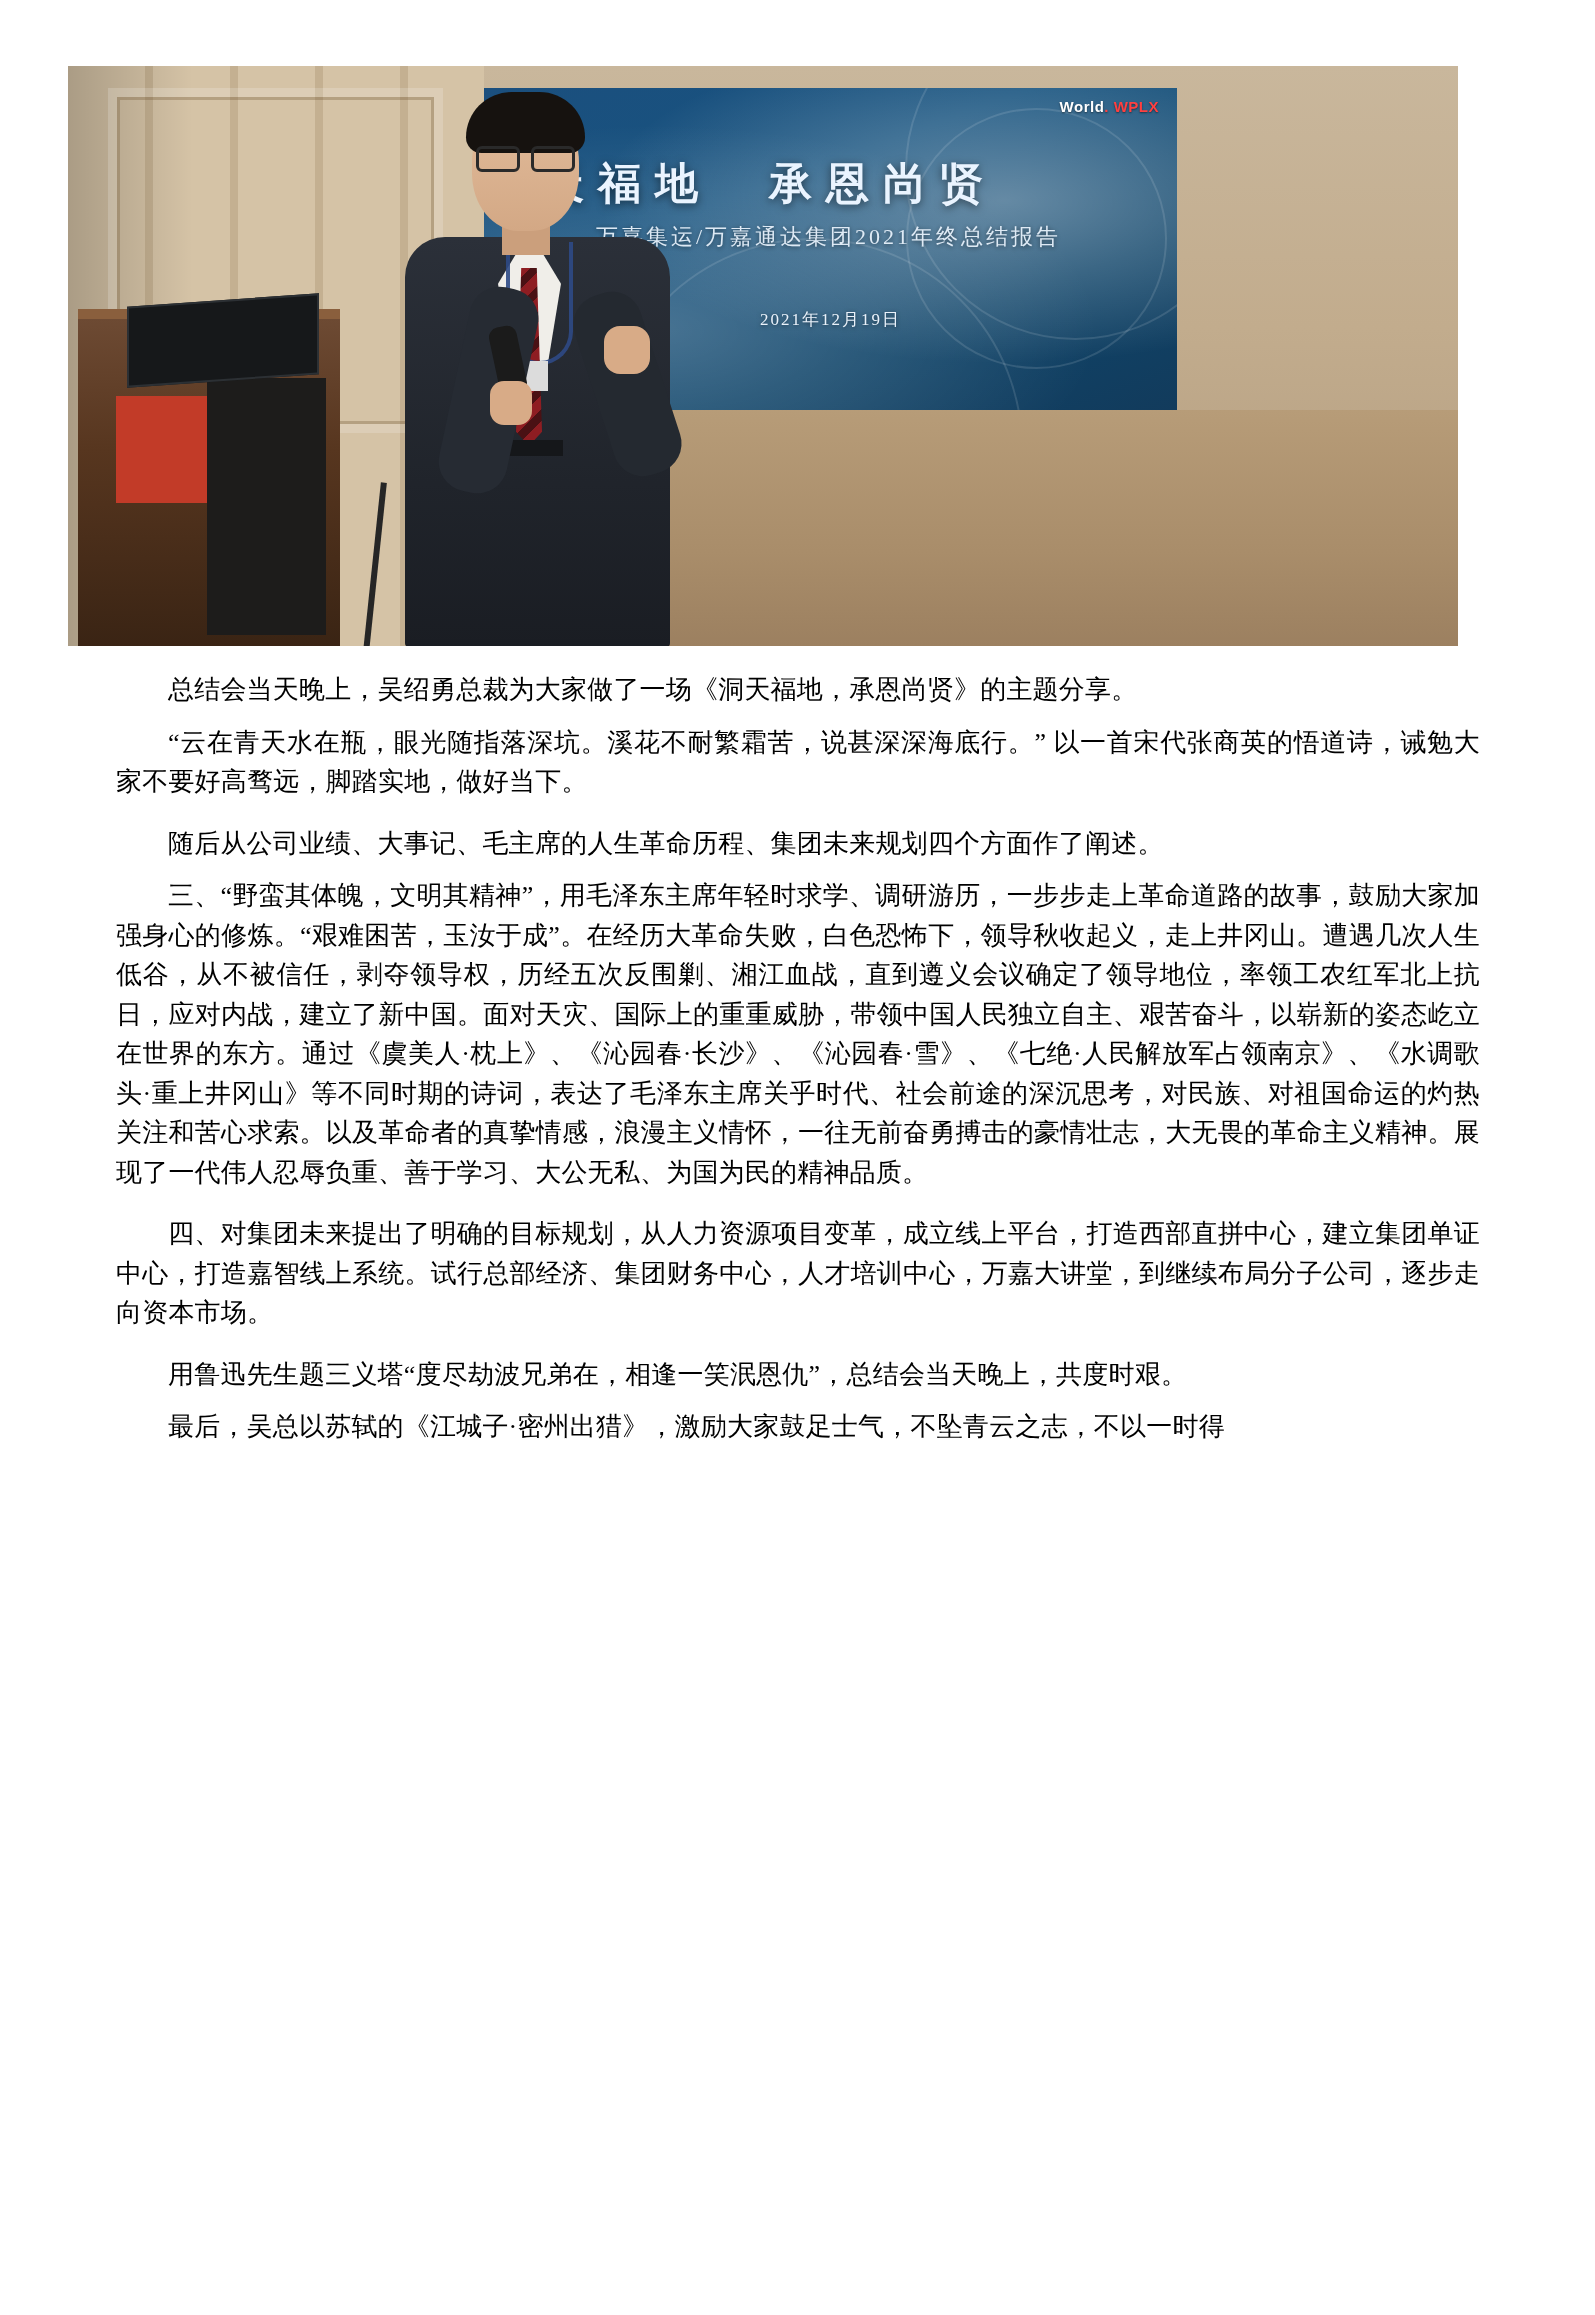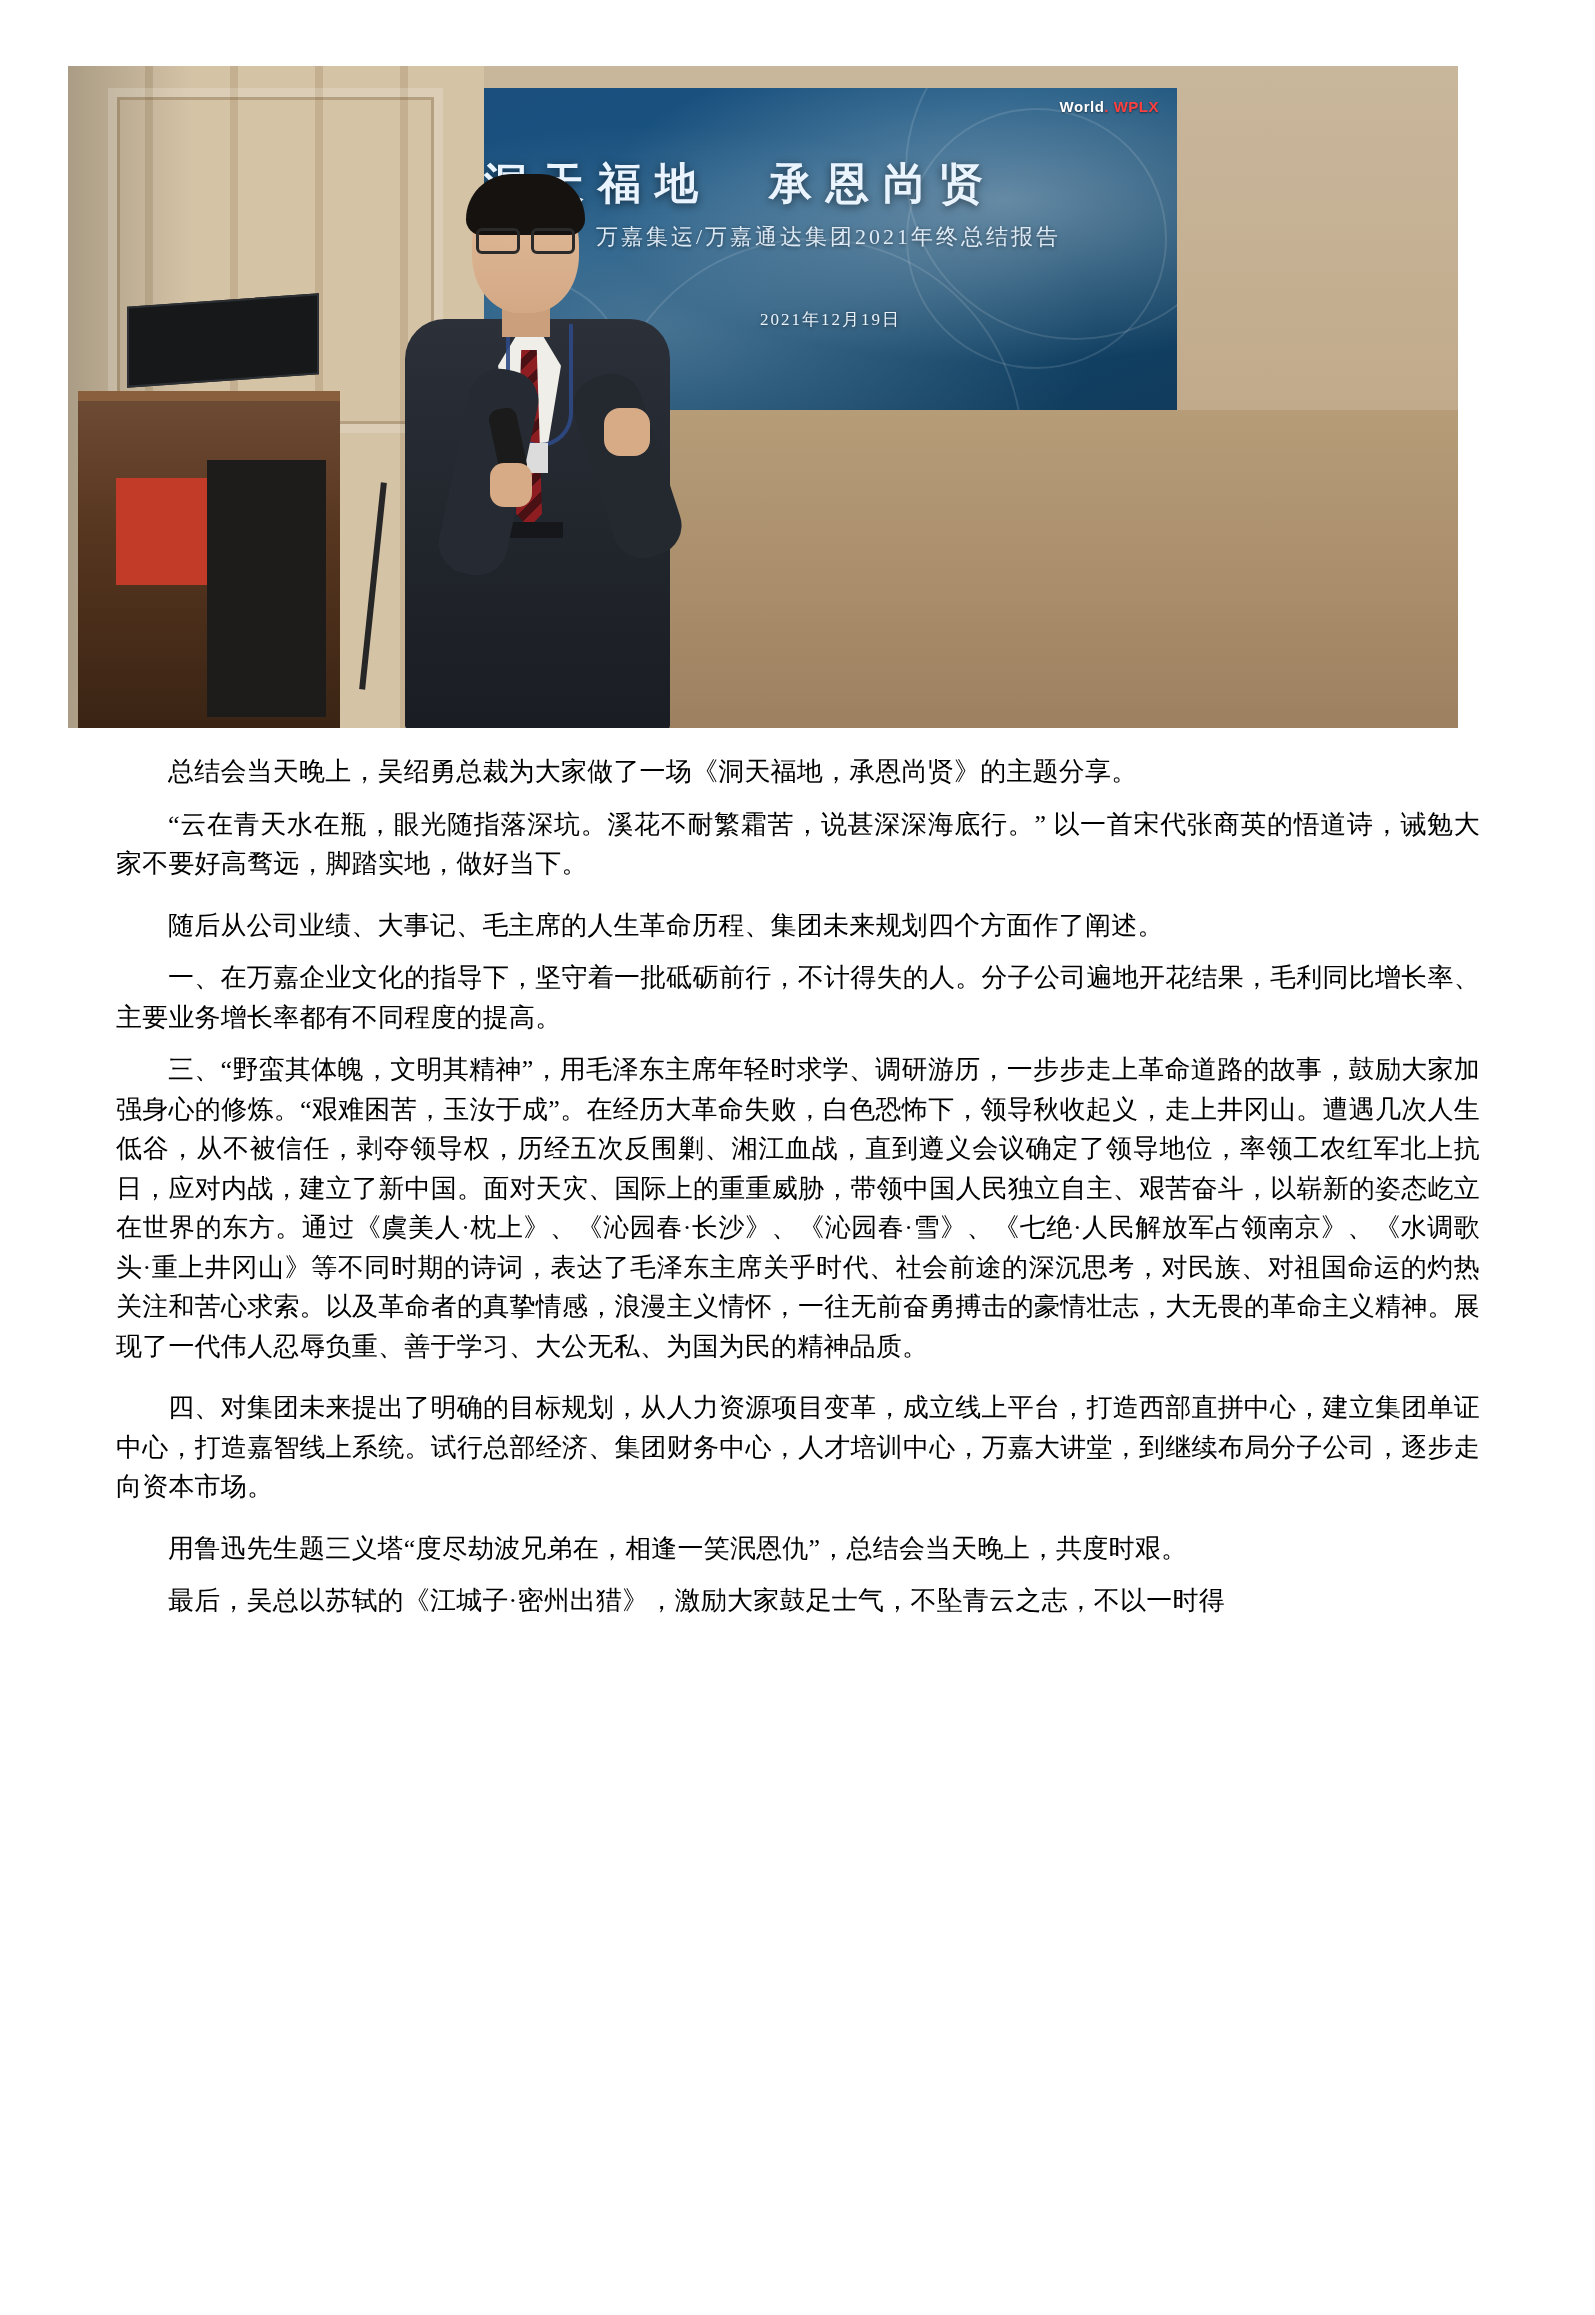--- a/index.html
+++ b/index.html
@@ -18,21 +18,21 @@
     width: 1596px;
     min-height: 2316px;
     box-sizing: border-box;
     padding: 61px 103px 40px 103px;
     position: relative;
   }
 
   
   .photo-wrap {
     width: 1390px;
-    height: 662px;
+    height: 580px;
     margin: 5px 0 0 -35px;
     position: relative;
     overflow: hidden;
     background: #2b2b2b;
   }
   .photo {
     position: absolute;
     inset: 0;
     background: linear-gradient(180deg, #c9b79c 0%, #c2ac8d 45%, #b09a7d 100%);
   }
@@ -362,21 +362,20 @@
         <div class="hair"></div>
         <div class="glasses"></div>
       </div>
     </div>
   </div>
 
   <div class="body-text">
     <p>总结会当天晚上，吴绍勇总裁为大家做了一场《洞天福地，承恩尚贤》的主题分享。</p>
     <p class="tight">“云在青天水在瓶，眼光随指落深坑。溪花不耐繁霜苦，说甚深深海底行。” 以一首宋代张商英的悟道诗，诫勉大家不要好高骛远，脚踏实地，做好当下。</p>
     <p class="gap-before">随后从公司业绩、大事记、毛主席的人生革命历程、集团未来规划四个方面作了阐述。</p>
-    <p class="tight">一、在万嘉企业文化的指导下，坚守着一批砥砺前行，不计得失的人。分子公司遍地开花结果，毛利同比增长率、主要业务增长率都有不同程度的提高。</p>
     <p class="tight">三、“野蛮其体魄，文明其精神”，用毛泽东主席年轻时求学、调研游历，一步步走上革命道路的故事，鼓励大家加强身心的修炼。“艰难困苦，玉汝于成”。在经历大革命失败，白色恐怖下，领导秋收起义，走上井冈山。遭遇几次人生低谷，从不被信任，剥夺领导权，历经五次反围剿、湘江血战，直到遵义会议确定了领导地位，率领工农红军北上抗日，应对内战，建立了新中国。面对天灾、国际上的重重威胁，带领中国人民独立自主、艰苦奋斗，以崭新的姿态屹立在世界的东方。通过《虞美人·枕上》、《沁园春·长沙》、《沁园春·雪》、《七绝·人民解放军占领南京》、《水调歌头·重上井冈山》等不同时期的诗词，表达了毛泽东主席关乎时代、社会前途的深沉思考，对民族、对祖国命运的灼热关注和苦心求索。以及革命者的真挚情感，浪漫主义情怀，一往无前奋勇搏击的豪情壮志，大无畏的革命主义精神。展现了一代伟人忍辱负重、善于学习、大公无私、为国为民的精神品质。</p>
     <p class="gap-before">四、对集团未来提出了明确的目标规划，从人力资源项目变革，成立线上平台，打造西部直拼中心，建立集团单证中心，打造嘉智线上系统。试行总部经济、集团财务中心，人才培训中心，万嘉大讲堂，到继续布局分子公司，逐步走向资本市场。</p>
     <p class="gap-before">用鲁迅先生题三义塔“度尽劫波兄弟在，相逢一笑泯恩仇”，总结会当天晚上，共度时艰。</p>
     <p class="tight">最后，吴总以苏轼的《江城子·密州出猎》，激励大家鼓足士气，不坠青云之志，不以一时得</p>
   </div>
 
 </div>
 
 
 </body></html>

